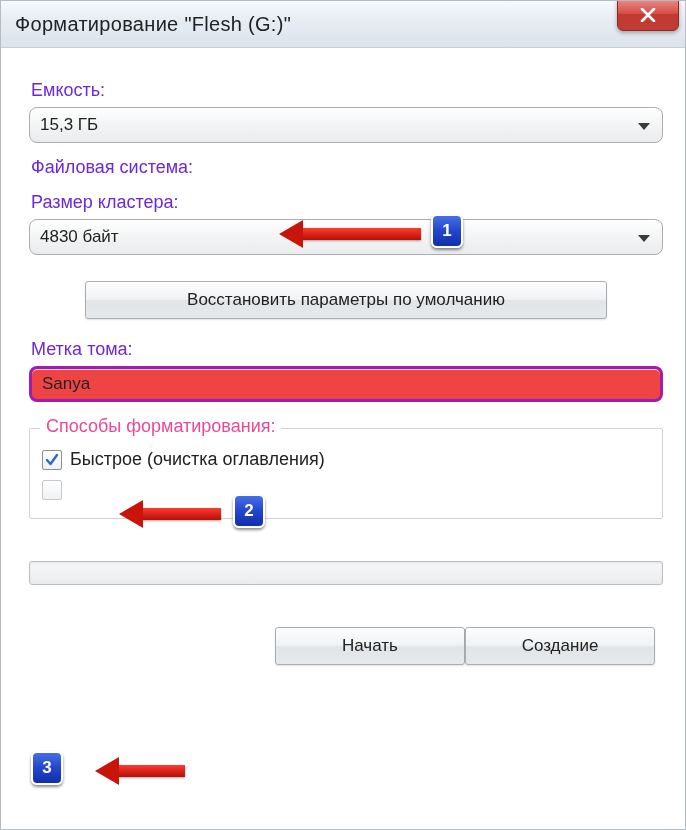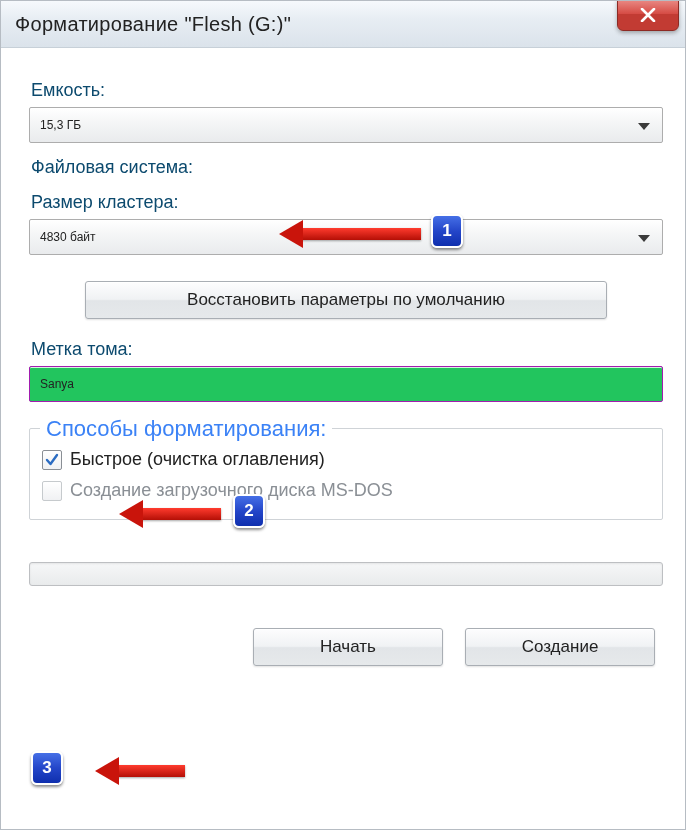--- a/index.html
+++ b/index.html
@@ -50,50 +50,50 @@
     font-weight: bold;
     font-size: 16px;
     cursor: pointer;
   }
   .body {
     padding: 18px 22px 18px 28px;
   }
   .field-label {
     font-size: 18px;
     margin: 14px 0 6px 2px;
-    color: #0c4a6e;
+    color: #6d28d9;
   }
   .combo, .textin {
     box-sizing: border-box;
     width: 100%;
     height: 36px;
     border: 1px solid #adadad;
     background: linear-gradient(to bottom,#fff 0%,#f4f5f6 45%,#e9ebed 100%);
     padding: 0 34px 0 10px;
-    font-size: 12px;
-    border-radius: 2px;
+    font-size: 17px;
+    border-radius: 8px;
     position: relative;
     display: flex;
     align-items: center;
     color: #222;
     box-shadow: 0 1px 0 rgba(255,255,255,0.8) inset;
   }
   .combo::after {
     content: "";
     position: absolute;
     right: 12px;
     top: 50%;
     margin-top: -2px;
     border-left: 6px solid transparent;
     border-right: 6px solid transparent;
     border-top: 7px solid #3a3a3a;
   }
   .textin {
-    background: #22c55e;
-    border: 1px solid #a21caf;
+    background: #ef4444;
+    border: 3px solid #a21caf;
     padding-right: 10px;
   }
   .btn {
     height: 36px;
     border: 1px solid #a9aeb4;
     background: linear-gradient(to bottom,#fdfdfe 0%,#f0f2f4 48%,#e2e5e8 52%,#e6e9eb 100%);
     border-radius: 3px;
     font-size: 17px;
     padding: 0 24px;
     box-shadow: inset 0 1px 0 rgba(255,255,255,0.8), 0 1px 2px rgba(0,0,0,0.12);
@@ -117,22 +117,22 @@
     padding: 10px 12px 14px 12px;
     margin-top: 12px;
     position: relative;
   }
   .group-title {
     position: absolute;
     top: -13px;
     left: 10px;
     background: #fff;
     padding: 0 6px;
-    font-size: 22px;
-    color: #3b82f6;
+    font-size: 18px;
+    color: #ec4899;
   }
   .check-row {
     display: flex;
     align-items: center;
     gap: 8px;
     margin: 10px 0 4px 0;
     font-size: 18px;
   }
   .chkbox {
     width: 18px;
@@ -156,21 +156,20 @@
     height: 22px;
     border: 1px solid #bdbfc2;
     border-radius: 3px;
     background: linear-gradient(to bottom,#f6f7f8,#e9ebec);
     margin-top: 42px;
     box-shadow: inset 0 1px 2px rgba(0,0,0,0.08);
   }
   .btn-row {
     display: flex;
     justify-content: flex-end;
-    gap: 22px;
     margin-top: 42px;
     padding-right: 8px;
   }
   .btn-row .btn { width: 140px; }
 
   
   .arrow {
     position: absolute;
     height: 12px;
     background: linear-gradient(to bottom,#ff3b2e,#b40f06);
@@ -254,21 +253,20 @@
         <div class="chkbox">
           <svg width="14" height="14" viewBox="0 0 14 14">
             <path d="M2 7 L5.5 11 L12 2" fill="none" stroke="#2b6cc2" stroke-width="2.4" stroke-linecap="round" stroke-linejoin="round"></path>
           </svg>
         </div>
         <span>Быстрое (очистка оглавления)</span>
       </div>
 
       <div class="check-row disabled">
         <div class="chkbox"></div>
-        <span>Создание загрузочного диска MS-DOS</span>
       </div>
     </div>
 
     <div class="progress"></div>
 
     <div class="btn-row">
       <div class="btn">
         <span>Начать</span>
       </div>
       <div class="btn">

